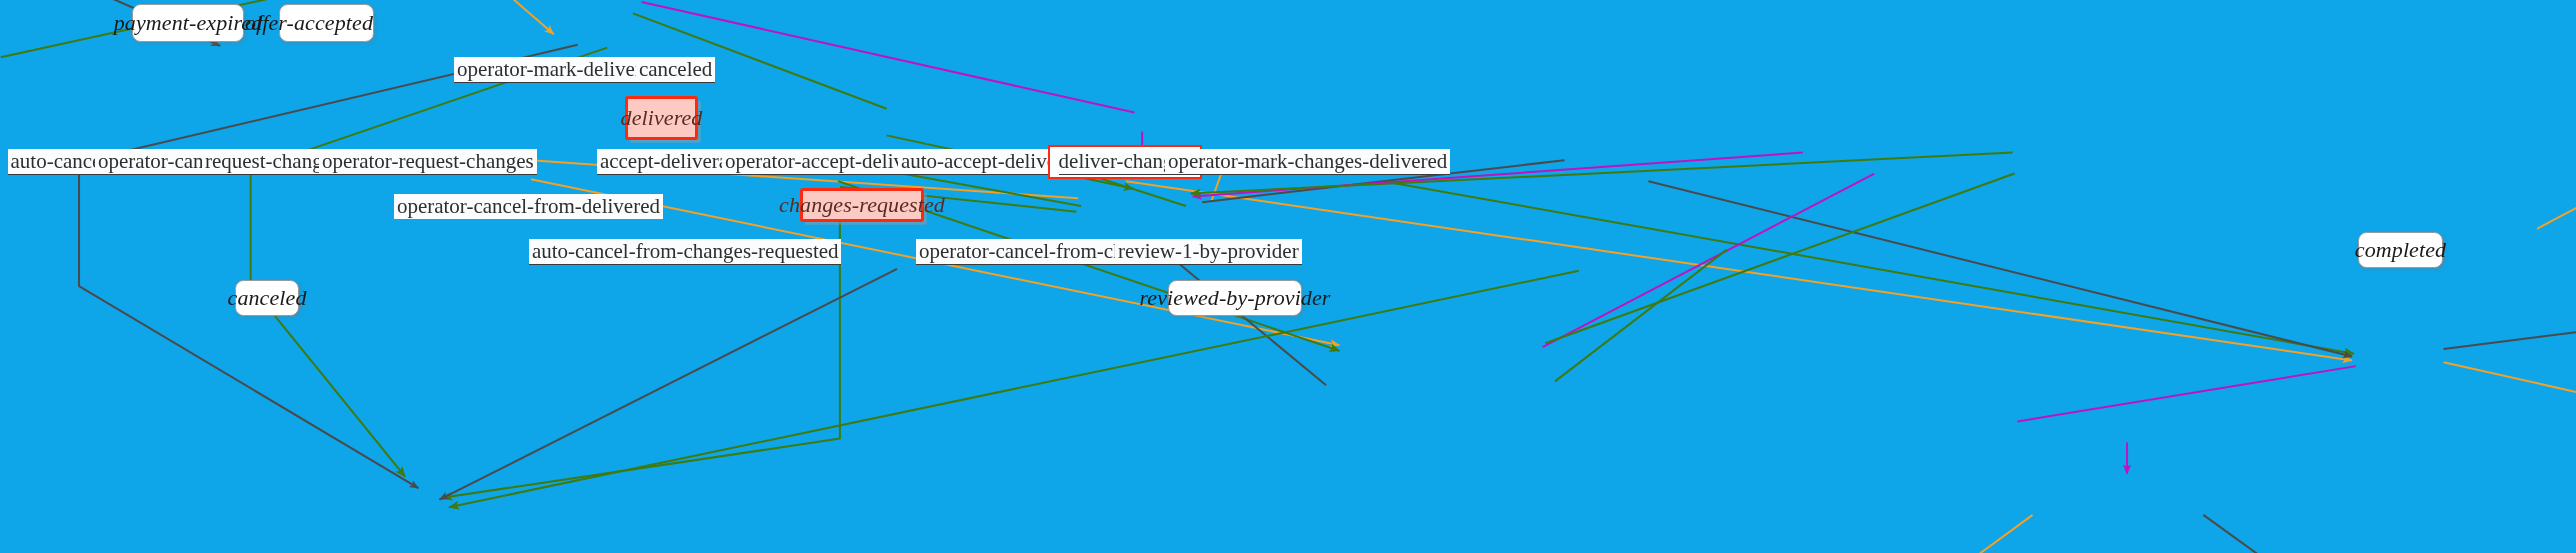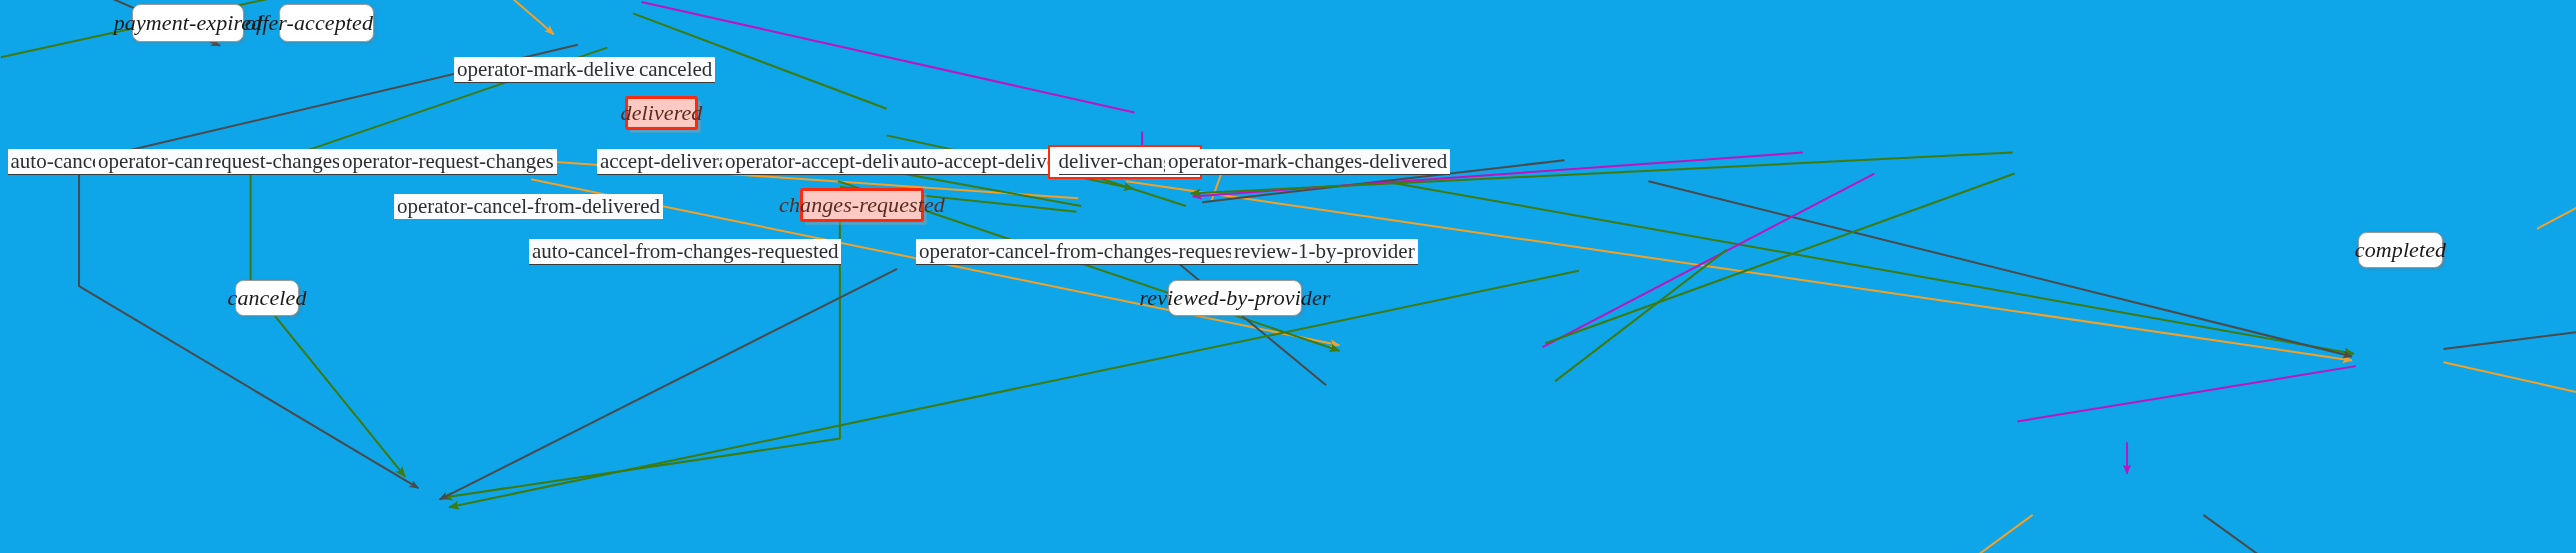--- a/index.html
+++ b/index.html
@@ -153,21 +153,21 @@
   </svg>
 
   <div class="node" style="left:132px;  top:3.8px;   width:112px; height:38px;">
     <span>payment-expired</span>
   </div>
 
   <div class="node" style="left:279px;  top:3.8px;   width:95px; height:38px;justify-content:flex-end;">
     <span>offer-accepted</span>
   </div>
 
-  <div class="node active" style="left:625px;  top:96px; width:73px;  height:34px;">
+  <div class="node active" style="left:625px;  top:96px; width:73px;  height:44px;">
     <span>delivered</span>
   </div>
 
   <div class="node active" style="left:776px;  top:188px; width:124px; height:34px;margin-left:24px;">
     <span>changes-requested</span>
   </div>
 
   <div class="node" style="left:2358px; top:189px; width:85px;  height:36px;margin-top:43px;">
     <span>completed</span>
   </div>
@@ -183,36 +183,36 @@
   <div class="elabel ul" style="left:454px; top:57px;">operator-mark-delivered</div>
 
   <div class="elabel ul" style="left:636px; top:57px;">canceled</div>
 
   <div class="elabel ul" style="left:7.6px; top:149px;">auto-cancel</div>
 
   <div class="elabel ul" style="left:95px; top:149px;">operator-cancel</div>
 
   <div class="elabel ul" style="left:202px; top:149px;">request-changes</div>
 
-  <div class="elabel ul" style="left:319px; top:149px;margin-left:20px;">operator-request-changes</div>
+  <div class="elabel ul" style="left:319px; top:149px;">operator-request-changes</div>
 
   <div class="elabel ul" style="left:597px; top:149px;">accept-deliverable</div>
 
   <div class="elabel ul" style="left:722px; top:149px;">operator-accept-deliverable</div>
 
   <div class="elabel ul" style="left:898px; top:149px;">auto-accept-deliverable</div>
 
   <div class="elabel boxed" style="left:1048px; top:145px;">
     <span>deliver-changes</span>
   </div>
 
   <div class="elabel ul" style="left:1165px; top:149px;">operator-mark-changes-delivered</div>
 
   <div class="elabel" style="left:394px; top:194px;">operator-cancel-from-delivered</div>
 
   <div class="elabel ul" style="left:529px; top:239px;">auto-cancel-from-changes-requested</div>
 
   <div class="elabel ul" style="left:916px; top:239px;">operator-cancel-from-changes-requested</div>
 
-  <div class="elabel ul" style="left:1231px; top:239px;">review-1-by-provider</div>
+  <div class="elabel ul" style="left:1115px; top:239px;">review-1-by-provider</div>
 
 </div>
 
 
 </body></html>

